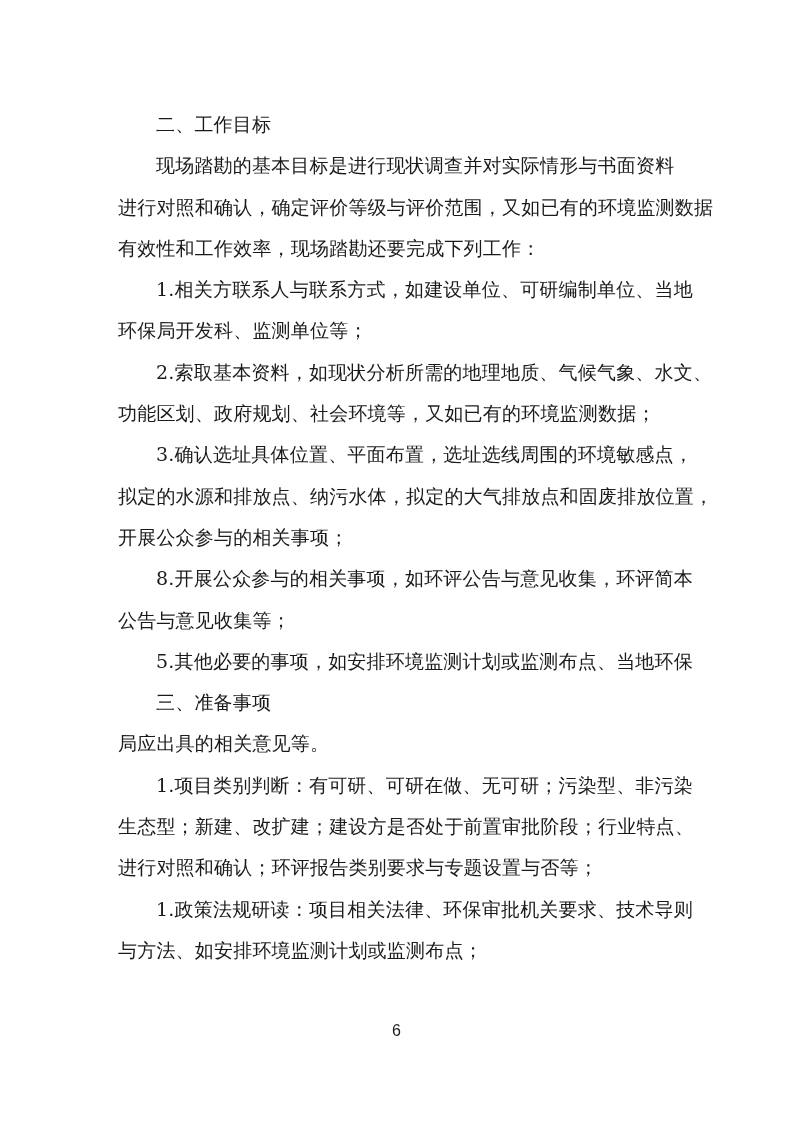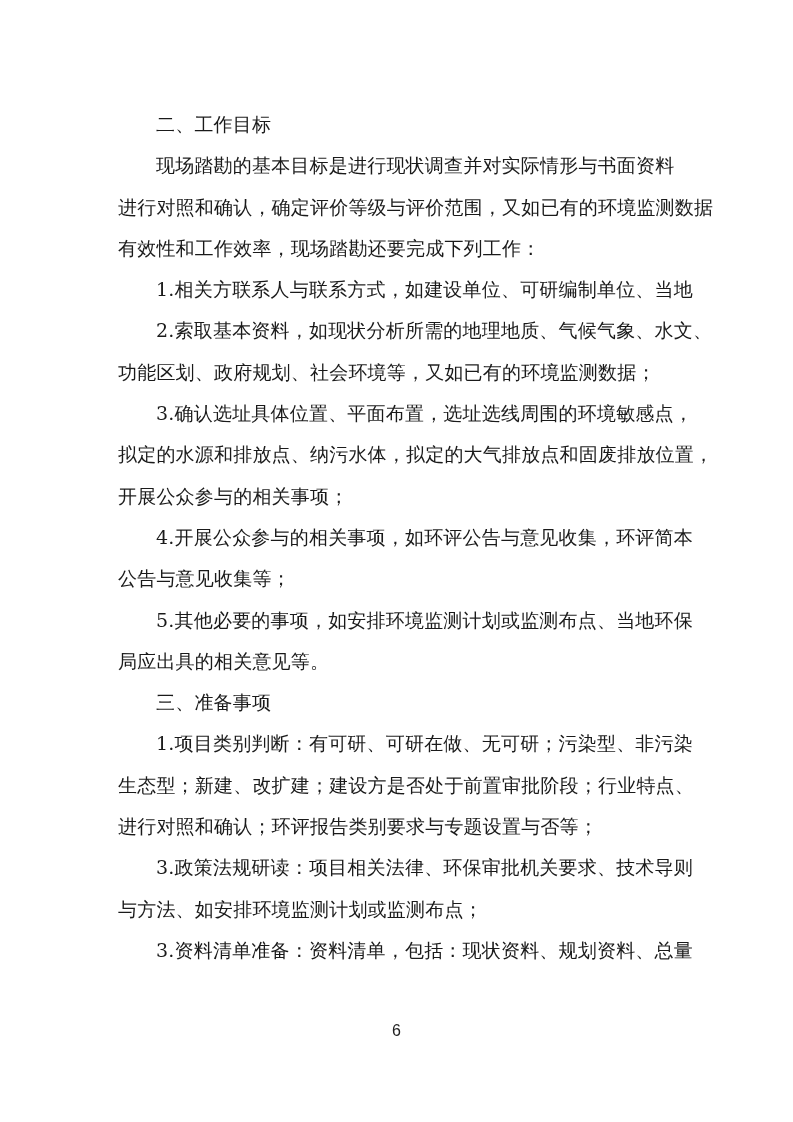--- a/index.html
+++ b/index.html
@@ -15,31 +15,31 @@
 </style>
 </head>
 <body>
 
 <div class="page">
   <div class="line indent last">二、工作目标</div>
   <div class="line indent">现场踏勘的基本目标是进行现状调查并对实际情形与书面资料</div>
   <div class="line">进行对照和确认，确定评价等级与评价范围，又如已有的环境监测数据</div>
   <div class="line last">有效性和工作效率，现场踏勘还要完成下列工作：</div>
   <div class="line indent">1.相关方联系人与联系方式，如建设单位、可研编制单位、当地</div>
+  <div class="line last">环保局开发科、监测单位等；</div>
   <div class="line indent">2.索取基本资料，如现状分析所需的地理地质、气候气象、水文、</div>
   <div class="line last">功能区划、政府规划、社会环境等，又如已有的环境监测数据；</div>
   <div class="line indent">3.确认选址具体位置、平面布置，选址选线周围的环境敏感点，</div>
   <div class="line">拟定的水源和排放点、纳污水体，拟定的大气排放点和固废排放位置，</div>
   <div class="line last">开展公众参与的相关事项；</div>
-  <div class="line indent">4.开展公众参与的相关事项，如环评公告与意见收集，环评简本</div>
+  <div class="line indent">8.开展公众参与的相关事项，如环评公告与意见收集，环评简本</div>
   <div class="line last">公告与意见收集等；</div>
   <div class="line indent">5.其他必要的事项，如安排环境监测计划或监测布点、当地环保</div>
+  <div class="line indent last">三、准备事项</div>
   <div class="line last">局应出具的相关意见等。</div>
-  <div class="line indent last">三、准备事项</div>
   <div class="line indent">1.项目类别判断：有可研、可研在做、无可研；污染型、非污染</div>
   <div class="line">生态型；新建、改扩建；建设方是否处于前置审批阶段；行业特点、</div>
   <div class="line last">进行对照和确认；环评报告类别要求与专题设置与否等；</div>
-  <div class="line indent">3.政策法规研读：项目相关法律、环保审批机关要求、技术导则</div>
+  <div class="line indent">1.政策法规研读：项目相关法律、环保审批机关要求、技术导则</div>
   <div class="line last">与方法、如安排环境监测计划或监测布点；</div>
-  <div class="line indent">3.资料清单准备：资料清单，包括：现状资料、规划资料、总量</div>
 </div>
 
 <div class="pagenum">6</div>
 
 </body></html>

